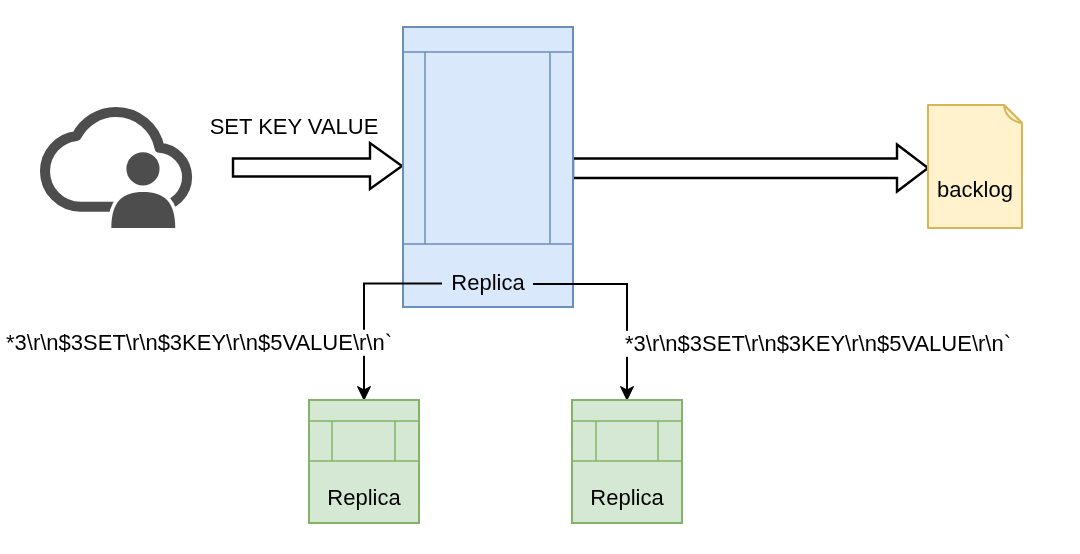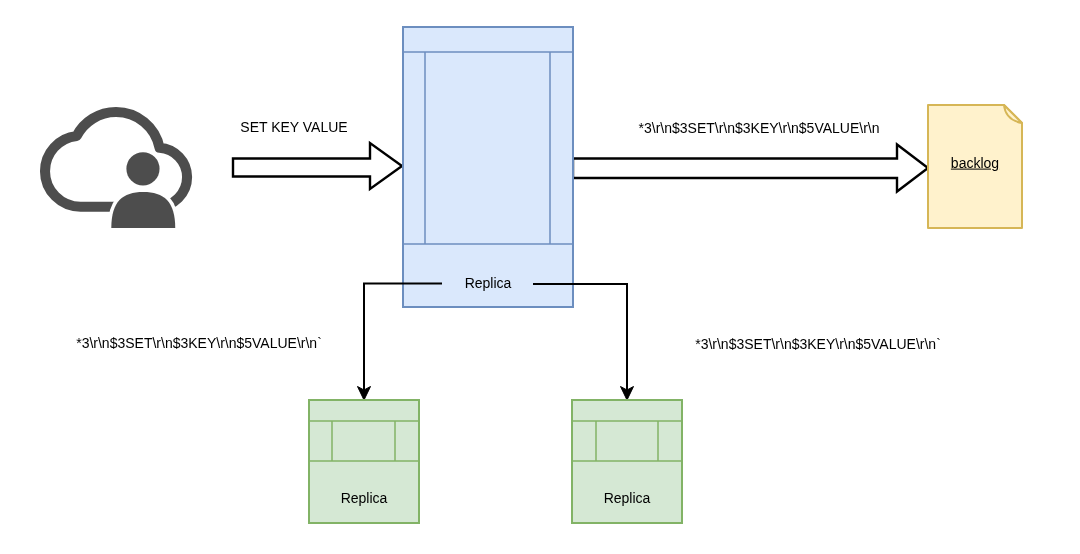--- a/index.html
+++ b/index.html
@@ -8,21 +8,21 @@
     width:1080px;height:554px;
     background:#ffffff;
     font-family:"Liberation Sans", sans-serif;
     overflow:hidden;
   }
   #stage svg{position:absolute;left:0;top:0;}
   .lbl{
     position:absolute;
     transform:translate(-50%,-50%);
     white-space:nowrap;
-    font-size:14px;
+    font-size:22px;
     line-height:1.2;
     color:var(--text_color,#000);
     background:#ffffff;
     padding:0 2px;
   }
   
   .master-shape{fill:var(--master_fill);stroke:var(--master_stroke);stroke-width:2;}
   .master-inner{fill:none;stroke:var(--master_stroke);stroke-width:1.5;}
   .replica-shape{fill:var(--replica_fill);stroke:var(--replica_stroke);stroke-width:2;}
   .replica-inner{fill:none;stroke:var(--replica_stroke);stroke-width:1.5;}
@@ -90,26 +90,25 @@
     </g>
 
     <g>
       <path class="note-shape" d="M928,105 L1004,105 L1022,123 L1022,228 L928,228 Z"></path>
       <path class="note-shape" d="M1004,105 Q1005.5,120 1022,123 Z"></path>
     </g>
   </svg>
 
   <div class="lbl" style="left:294px;top:127px;">SET KEY VALUE</div>
 
-  <div class="lbl" style="left:759px;top:128px;">*3\r\n$3SET\r\n$3KEY\r\n$5VALUE\r\n</div>
 
   <div class="lbl" style="left:199px;top:343px;">*3\r\n$3SET\r\n$3KEY\r\n$5VALUE\r\n`</div>
 
   <div class="lbl" style="left:818px;top:344px;">*3\r\n$3SET\r\n$3KEY\r\n$5VALUE\r\n`</div>
 
   <div class="lbl" style="left:488px;top:283px;background:transparent;">Replica</div>
 
   <div class="lbl" style="left:364px;top:498px;background:transparent;">Replica</div>
 
   <div class="lbl" style="left:627px;top:498px;background:transparent;">Replica</div>
 
-  <div class="lbl" style="left:975px;top:163px;background:transparent;text-decoration:underline;">backlog</div>
+  <div class="lbl" style="left:975px;top:190px;background:transparent;">backlog</div>
 </div>
 
 </body></html>

